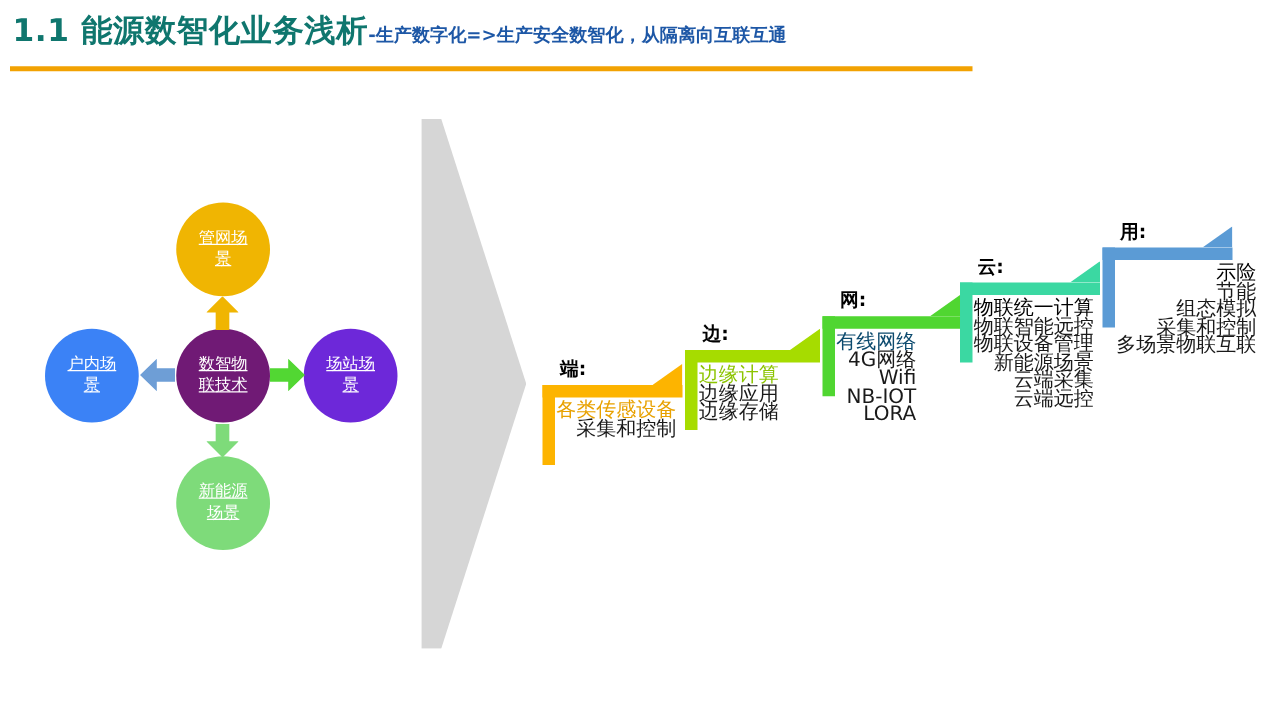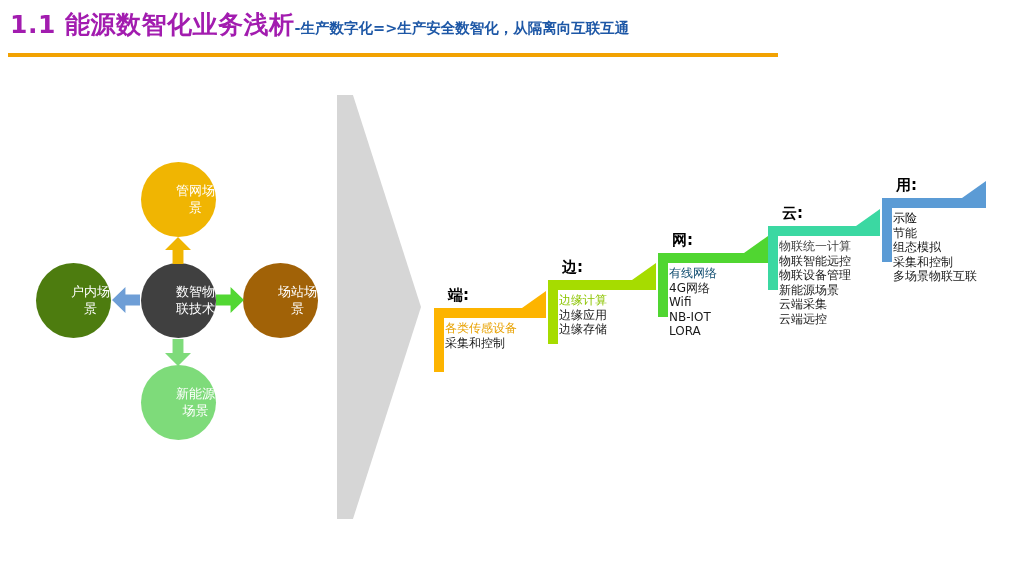--- a/index.html
+++ b/index.html
@@ -13,22 +13,22 @@
 
   
   .title-wrap { position:absolute; left:10px; top:8px; white-space:nowrap; }
   .title-main { font-size:25px; font-weight:bold; letter-spacing:0.5px; }
   .title-sub  { font-size:14.5px; font-weight:bold; }
   .rule { position:absolute; left:8px; top:53px; width:770px; height:4px; }
 
   
   .circle {
     position:absolute; width:75px; height:75px; border-radius:50%;
-    display:flex; align-items:center; justify-content:flex-end;
-    color:#ffffff; font-size:13px; line-height:1.3; text-align:center;
+    display:flex; align-items:center; justify-content:center;
+    color:#ffffff; font-size:13px; line-height:1.3; text-align:center;text-decoration:underline;
   }
   .circle span { display:block; width:41px; }
   .c-top    { left:141px; top:162px; }
   .c-left   { left:36px;  top:263px; }
   .c-center { left:141px; top:263px; }
   .c-right  { left:243px; top:263px; }
   .c-bottom { left:141px; top:365px; }
 
   .blockarrow { position:absolute; }
   .arr-up    { left:165px; top:237px; width:26px; height:27px;
@@ -47,49 +47,49 @@
   }
 
   
   .step { position:absolute; }
   .step-label { position:absolute; left:14px; top:-2px; font-size:15px; font-weight:bold; color:#000; white-space:nowrap; }
   .hbar { position:absolute; left:0; right:0; top:20px; height:10px; }
   .vbar { position:absolute; left:0; top:20px; width:10px; height:64px; }
   .tri  { position:absolute; right:0; top:3px; width:24px; height:17px;
           clip-path:polygon(100% 0, 100% 100%, 0 100%); }
   .items { position:absolute; left:11px; top:33px; list-style:none;
-           font-size:12px; line-height:14.5px; color:#1a1a1a; white-space:nowrap; }
+           font-size:16px; line-height:14.5px; color:#1a1a1a; white-space:nowrap;text-align:right; }
 
   .step-1 { left:434px; top:288px; width:112px; }
   .step-2 { left:548px; top:260px; width:108px; }
   .step-3 { left:658px; top:233px; width:110px; }
   .step-4 { left:768px; top:206px; width:112px; }
   .step-5 { left:882px; top:178px; width:104px; }
 </style>
 </head>
 <body>
 
 <div class="slide">
 
   <div class="title-wrap">
-    <span class="title-main" style="color: #a21caf; text-align: center;">1.1 能源数智化业务浅析</span><span class="title-sub" style="color: rgb(29, 87, 166); text-align: right;">-生产数字化=&gt;生产安全数智化，从隔离向互联互通</span>
+    <span class="title-main" style="color: #0f766e; text-align: center;">1.1 能源数智化业务浅析</span><span class="title-sub" style="color: rgb(29, 87, 166); text-align: right;">-生产数字化=&gt;生产安全数智化，从隔离向互联互通</span>
   </div>
   <div class="rule" style="background-color: rgb(242, 162, 2);"></div>
 
   <div>
     <div class="circle c-top" style="background-color: rgb(240, 181, 2);">
       <span>管网场景</span>
     </div>
-    <div class="circle c-left" style="background-color: #4d7c0f;">
+    <div class="circle c-left" style="background-color: #3b82f6;">
       <span>户内场景</span>
     </div>
-    <div class="circle c-center" style="background-color: #404040;">
+    <div class="circle c-center" style="background-color: #701a75;">
       <span>数智物联技术</span>
     </div>
-    <div class="circle c-right" style="background-color: #a16207;">
+    <div class="circle c-right" style="background-color: #6d28d9;">
       <span>场站场景</span>
     </div>
     <div class="circle c-bottom" style="background-color: rgb(126, 219, 122);">
       <span>新能源场景</span>
     </div>
 
     <div class="blockarrow arr-up" style="background-color: rgb(240, 181, 2);"></div>
     <div class="blockarrow arr-left" style="background-color: rgb(110, 158, 214);"></div>
     <div class="blockarrow arr-right" style="background-color: rgb(82, 215, 51);"></div>
     <div class="blockarrow arr-down" style="background-color: rgb(126, 219, 122);"></div>
@@ -135,21 +135,21 @@
         <li>LORA</li>
       </ul>
     </div>
 
     <div class="step step-4">
       <div class="step-label">云:</div>
       <div class="tri" style="background-color: rgb(59, 216, 162);"></div>
       <div class="hbar" style="background-color: rgb(59, 216, 162);"></div>
       <div class="vbar" style="background-color: rgb(59, 216, 162);"></div>
       <ul class="items">
-        <li style="color: #404040;">物联统一计算</li>
+        <li style="color: #000000;">物联统一计算</li>
         <li>物联智能远控</li>
         <li>物联设备管理</li>
         <li>新能源场景</li>
         <li>云端采集</li>
         <li>云端远控</li>
       </ul>
     </div>
 
     <div class="step step-5">
       <div class="step-label">用:</div>

